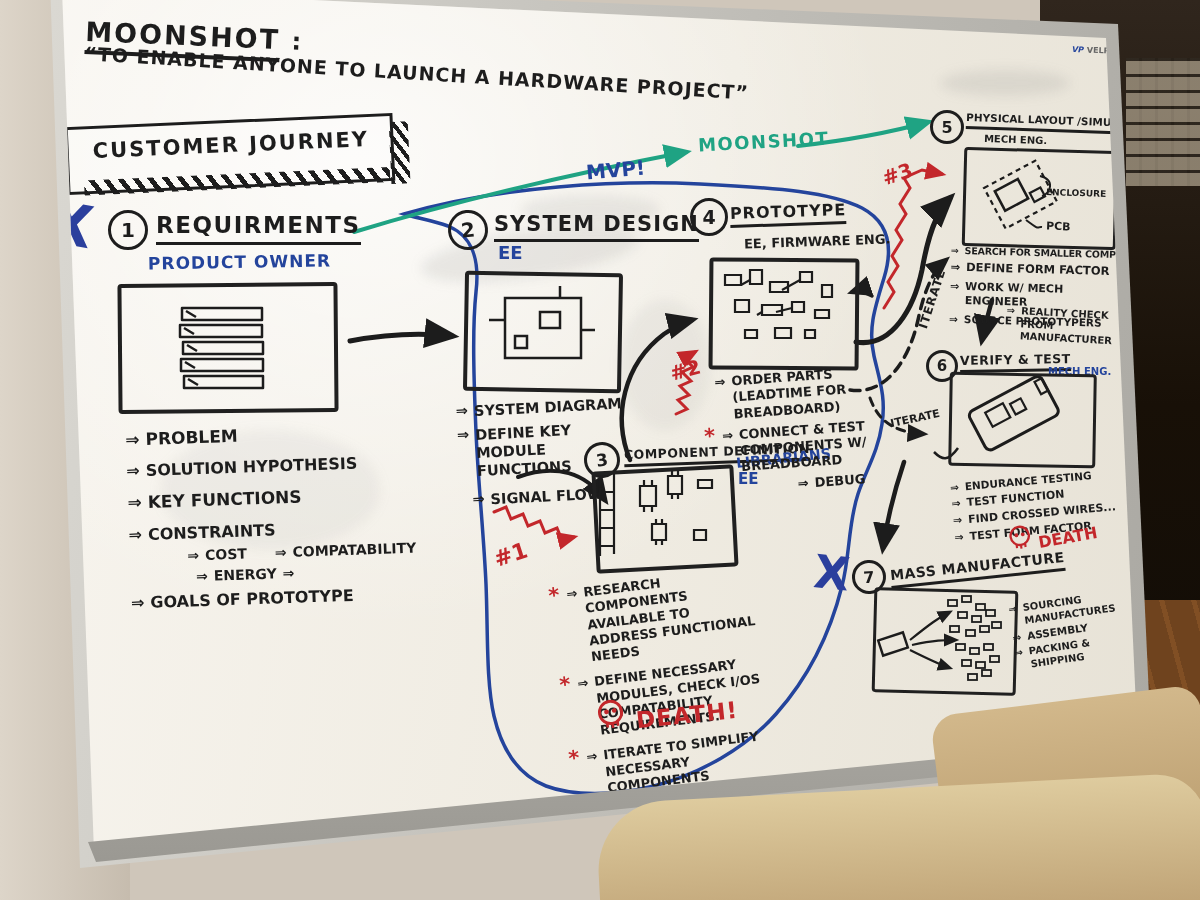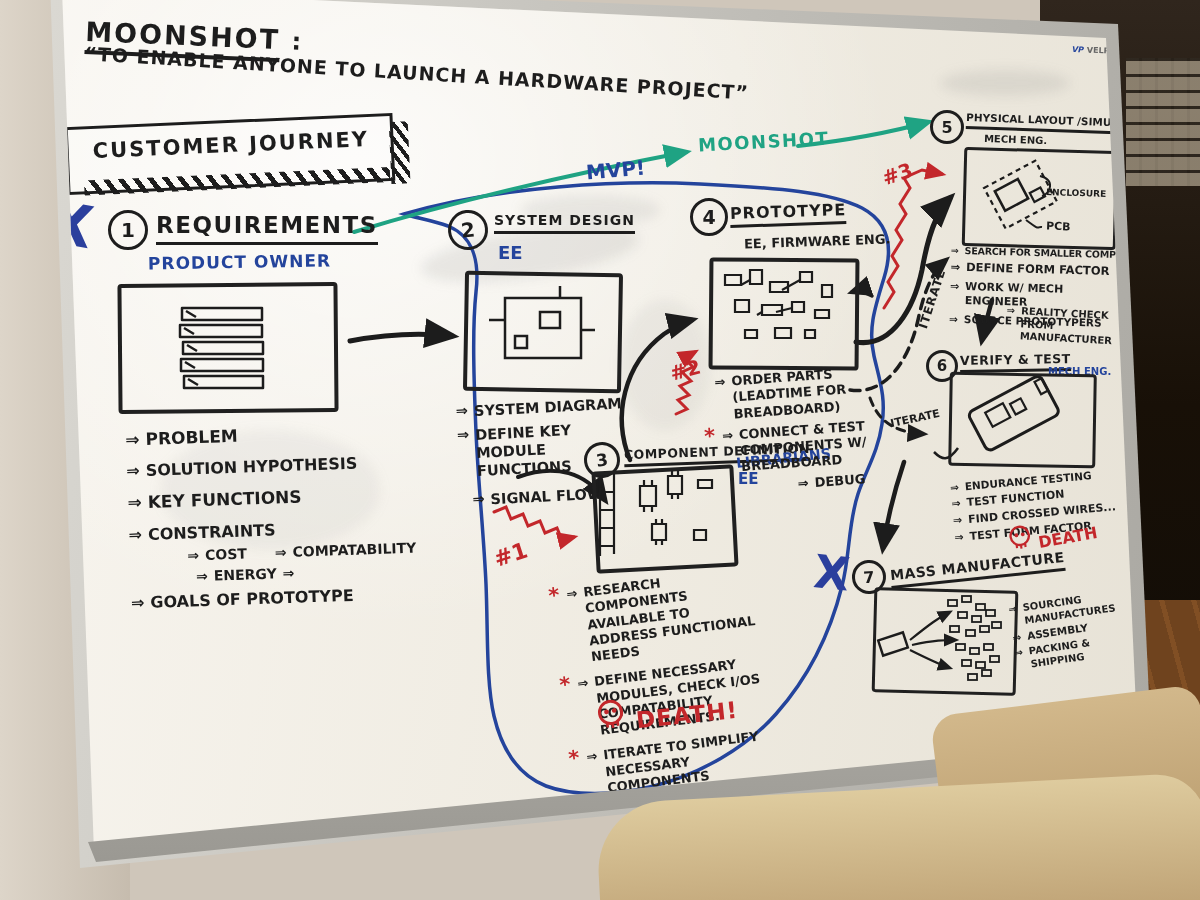--- a/index.html
+++ b/index.html
@@ -200,21 +200,21 @@
   <div class="t blue" style="left:586px;top:158px;font-size:20px;transform:rotate(-5deg)">MVP!</div>
   <div class="t green" style="left:698px;top:131px;font-size:18px;letter-spacing:1.5px;transform:rotate(-3deg)">MOONSHOT</div>
   <div class="t red" style="left:494px;top:542px;font-size:22px;transform:rotate(-18deg)">#1</div>
   <div class="t red" style="left:670px;top:358px;font-size:20px;transform:rotate(-15deg)">#2</div>
   <div class="t red" style="left:882px;top:162px;font-size:20px;transform:rotate(-18deg)">#3</div>
   <div class="t" style="left:916px;top:326px;font-size:12px;letter-spacing:1px;transform:rotate(-72deg);transform-origin:left top">ITERATE</div>
   <div class="t" style="left:890px;top:412px;font-size:11px;transform:rotate(-12deg)">ITERATE</div>
 
   <div class="xmark" style="left:48px;top:196px;font-size:58px;transform:rotate(10deg)">X</div>
   <span class="num abs" style="left:108px;top:210px;width:34px;height:34px;font-size:20px">1</span>
-  <div class="t ttl" style="left:156px;top:212px;font-size:23px;letter-spacing:1.5px">REQUIREMENTS</div>
+  <div class="t ttl" style="left:156px;top:212px;font-size:23px;letter-spacing:1.5px">REQUIRMENTS</div>
   <div class="t blue" style="left:148px;top:252px;font-size:17px;letter-spacing:1px;transform:rotate(-1deg)">PRODUCT OWNER</div>
   <div class="frame" style="left:118px;top:283px;width:212px;height:122px;transform:rotate(-0.5deg)"></div>
 
   <div class="abs" style="left:128px;top:424px;width:320px;transform:rotate(-2deg)">
     <div class="row" style="font-size:17px;margin-bottom:11px">
         <span class="arr">⇒</span>
         <span class="txt">PROBLEM</span>
       </div>
     <div class="row" style="font-size:16px;margin-bottom:11px">
         <span class="arr">⇒</span>
@@ -239,21 +239,21 @@
         <span class="txt">ENERGY</span>
       <span class="arr">⇒</span>
     </div>
     <div class="row" style="font-size:16px">
         <span class="arr">⇒</span>
         <span class="txt">GOALS OF PROTOTYPE</span>
       </div>
   </div>
 
   <span class="num abs" style="left:448px;top:210px;width:34px;height:34px;font-size:20px;transform:rotate(-6deg)">2</span>
-  <div class="t ttl" style="left:494px;top:212px;font-size:14px;letter-spacing:1px">SYSTEM DESIGN</div>
+  <div class="t ttl" style="left:494px;top:212px;font-size:21px;letter-spacing:1px">SYSTEM DESIGN</div>
   <div class="t blue" style="left:498px;top:242px;font-size:18px">EE</div>
   <div class="frame" style="left:464px;top:272px;width:150px;height:112px;transform:rotate(1deg)"></div>
 
   <div class="abs" style="left:458px;top:398px;width:190px;transform:rotate(-3deg)">
     <div class="row" style="font-size:14.5px;margin-bottom:6px">
         <span class="arr">⇒</span>
         <span class="txt">SYSTEM DIAGRAM</span>
       </div>
     <div class="row" style="font-size:14.5px;margin-bottom:10px;width:160px">
         <span class="arr">⇒</span>

